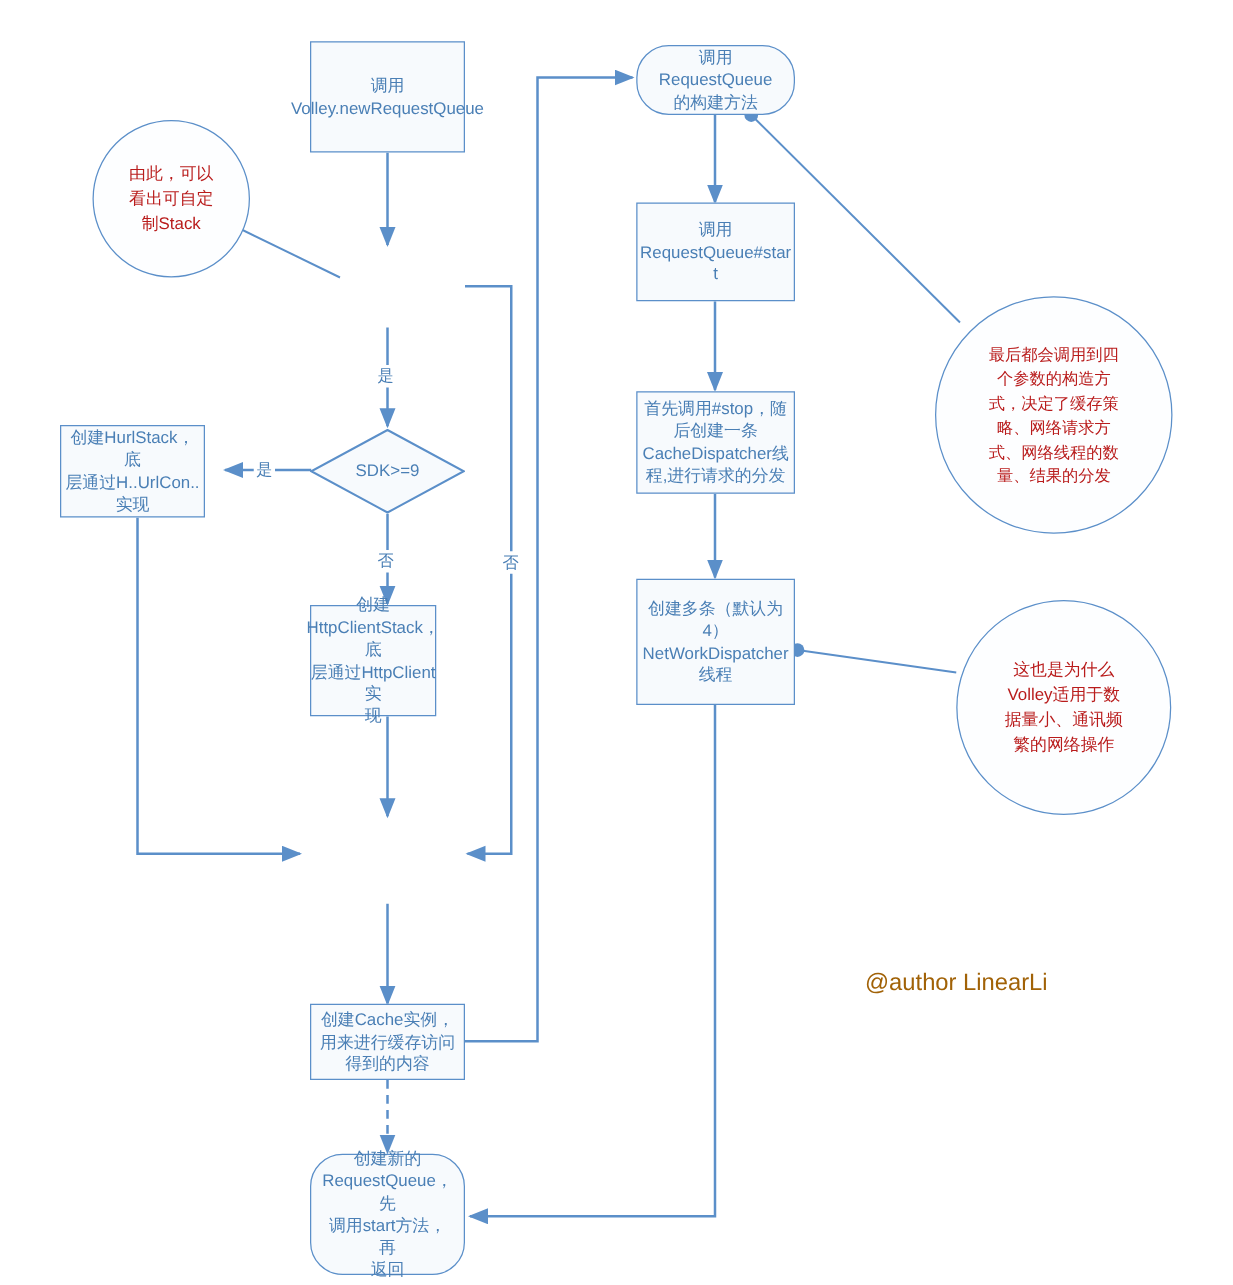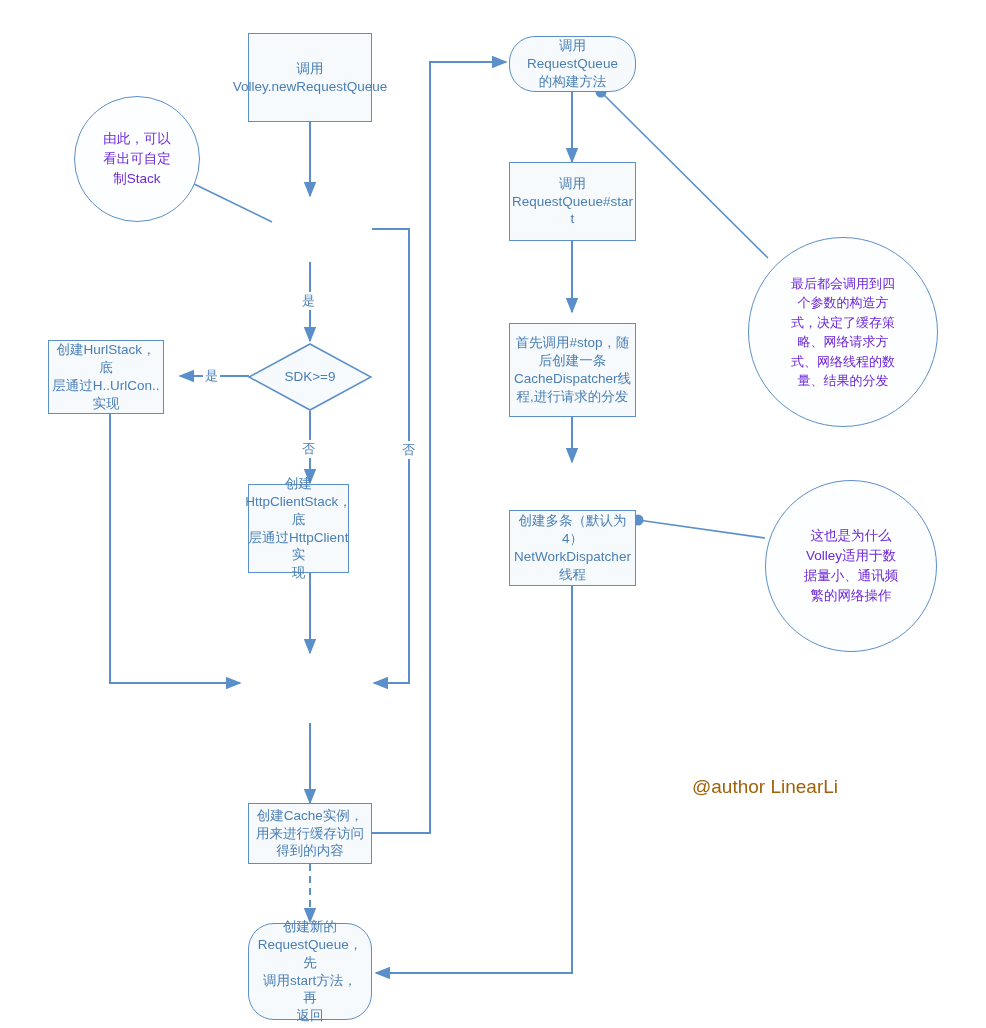--- a/index.html
+++ b/index.html
@@ -48,21 +48,21 @@
   .circle{
     position:absolute;
     box-sizing:border-box;
     border:1.2px solid #5b8fc9;
     background:#fdfeff;
     border-radius:50%;
     display:flex;align-items:center;justify-content:center;
     text-align:center;
     font-size:13.5px;
     line-height:1.5;
-    color:#6d28d9;
+    color:#b91c1c;
     padding:10px;
     white-space:pre-line;
   }
   .edge-label{
     position:absolute;
     font-size:13px;
     color:#4a7fb5;
     background:#ffffff;
     padding:0 2px;
     white-space:nowrap;
@@ -157,26 +157,26 @@
 用来进行缓存访问
 得到的内容</div>
 
   <div class="node stadium" style="left:509px;top:36px;width:127px;height:56px;">调用RequestQueue
 的构建方法</div>
 
   <div class="node rect" style="left:509px;top:162px;width:127px;height:79px;">调用
 RequestQueue#star
 t</div>
 
-  <div class="node rect" style="left:509px;top:313px;width:127px;height:94px;margin-top:10px;">首先调用#stop，随
+  <div class="node rect" style="left:509px;top:313px;width:127px;height:82px;">首先调用#stop，随
 后创建一条
 CacheDispatcher线
 程,进行请求的分发</div>
 
-  <div class="node rect" style="left:509px;top:463px;width:127px;height:76px;margin-top:47px;">创建多条（默认为
+  <div class="node rect" style="left:509px;top:463px;width:127px;height:101px;">创建多条（默认为
 4）
 NetWorkDispatcher
 线程</div>
 
   <div class="circle" style="left:74px;top:96px;width:126px;height:126px;">由此，可以
 看出可自定
 制Stack</div>
 
   <div class="circle" style="left:748px;top:237px;width:190px;height:190px;font-size:13px;">最后都会调用到四
 个参数的构造方

